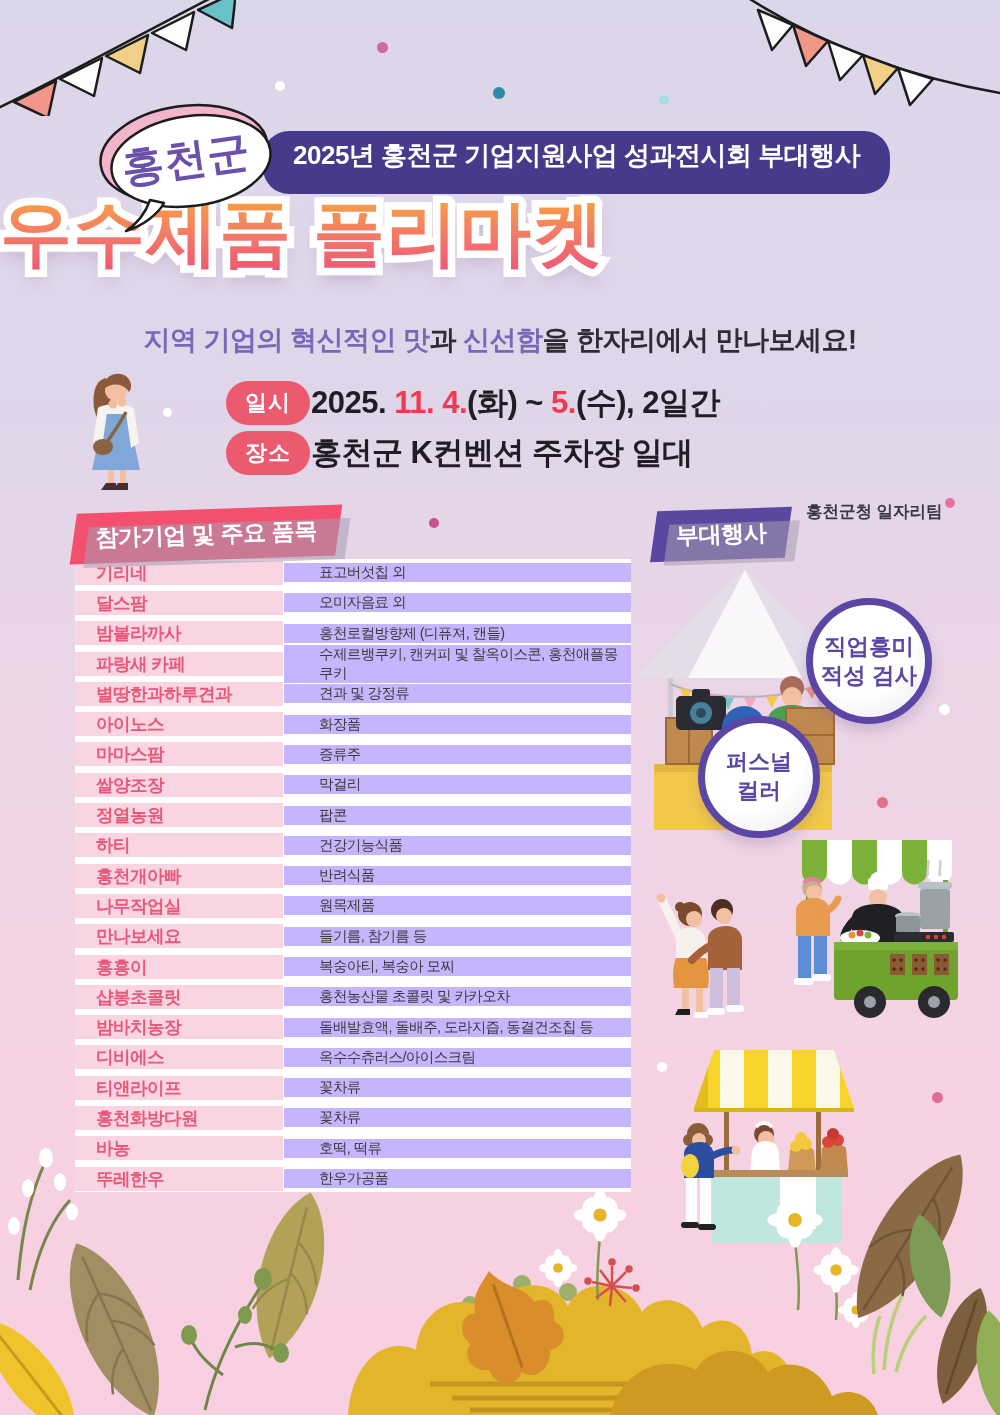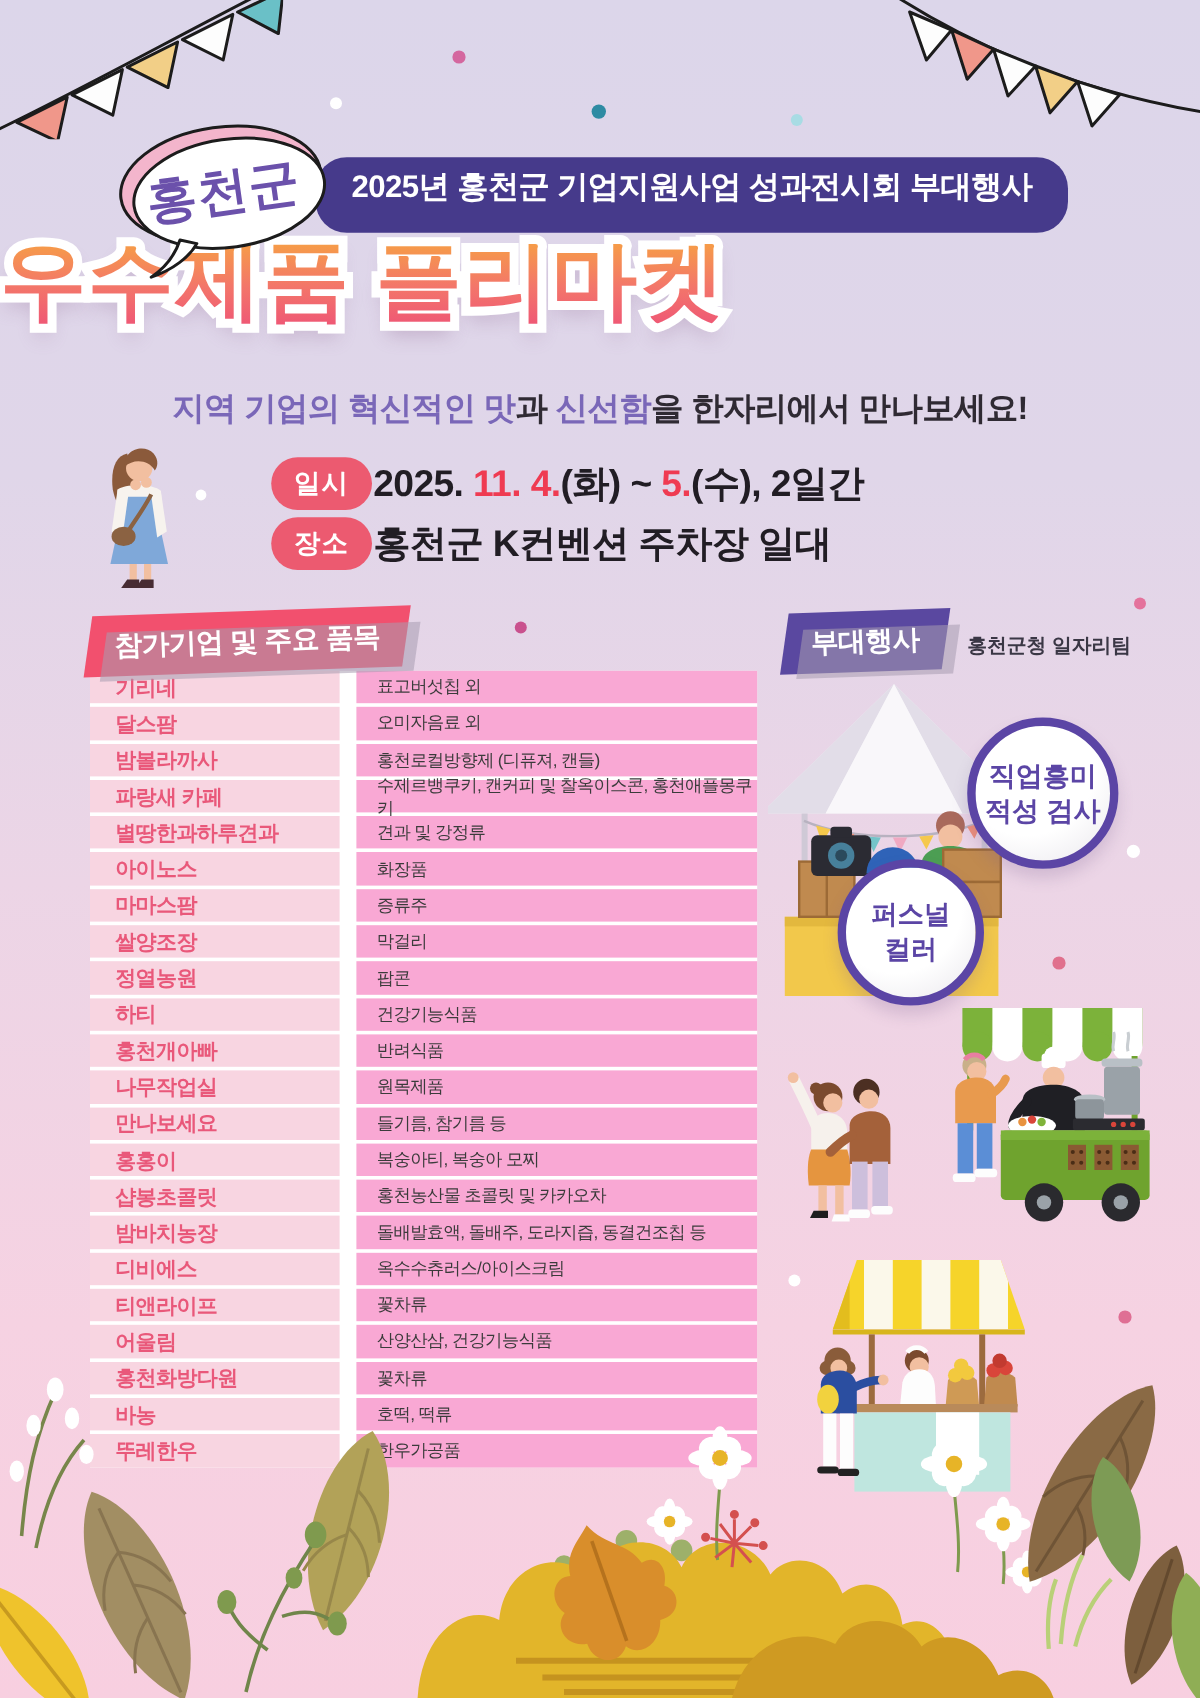--- a/index.html
+++ b/index.html
@@ -59,29 +59,29 @@
   .info-text{font-size:31px;font-weight:800;color:#211d24;letter-spacing:-0.5px;}
   .info-text .red{color:#ef3b52;}
   
   .sec{position:absolute;top:509px;color:#ffffff;font-weight:800;font-size:23px;
     padding:10px 22px;transform:skew(-10deg) rotate(-2deg);z-index:3;}
   .sec>span{display:inline-block;transform:skew(10deg);letter-spacing:-0.5px;}
   .sec::after{content:"";position:absolute;left:14px;top:14px;right:-10px;bottom:-4px;
     background:#a89db1;opacity:.55;z-index:-1;}
   .sec-pink{left:74px;background:#f2506e;}
   .sec-purple{left:654px;background:#5a48a0;}
-  .team-label{position:absolute;left:806px;top:527px;font-size:16.5px;font-weight:700;color:#3a3745;}
+  .team-label{position:absolute;left:806px;top:501px;font-size:16.5px;font-weight:700;color:#3a3745;}
   
   .company-table{position:absolute;left:75px;top:559px;width:556px;
     display:flex;flex-direction:column;gap:3px;background:#ffffff;z-index:2;}
-  .t-row{display:flex;gap:14px;height:27.3px;}
+  .t-row{display:flex;gap:1px;height:27.3px;align-items:center;}
   .t-name{width:187px;background:#f8d5e1;color:#e9587a;font-weight:800;font-size:17.5px;
     display:flex;align-items:center;padding-left:21px;letter-spacing:-0.5px;flex:none;}
-  .t-item{flex:1;background:#f9a8d4;color:#3b3b3b;font-size:14.5px;
-    display:flex;align-items:center;padding-left:17px;letter-spacing:-0.6px;}
+  .t-item{flex:1;background:#c4b5fd;color:#3b3b3b;font-size:14.5px;
+    display:flex;align-items:center;padding-left:35px;letter-spacing:-0.6px;}
   
   .tent{position:absolute;left:640px;top:568px;z-index:1;}
   .badge-circle{position:absolute;border:7px solid #5b45a5;border-radius:50%;
     background:radial-gradient(circle at 38% 30%,#ffffff 55%,#e9e7ec 100%);
     display:flex;flex-direction:column;align-items:center;justify-content:center;
     text-align:center;color:#5b45a5;font-weight:800;z-index:4;
     box-shadow:0 8px 12px rgba(120,90,140,0.22);}
   .badge1{left:806px;top:598px;width:112px;height:112px;font-size:22.5px;line-height:1.3;}
   .badge2{left:698px;top:716px;width:108px;height:108px;font-size:22px;line-height:1.3;}
   .couple{position:absolute;left:650px;top:888px;}
@@ -247,24 +247,20 @@
         <div class="t-name">밤바치농장</div>
         <div class="t-item">돌배발효액, 돌배주, 도라지즙, 동결건조칩 등</div>
       </div>
       <div class="t-row">
         <div class="t-name">디비에스</div>
         <div class="t-item">옥수수츄러스/아이스크림</div>
       </div>
       <div class="t-row">
         <div class="t-name">티앤라이프</div>
         <div class="t-item">꽃차류</div>
-      </div>
-      <div class="t-row">
-        <div class="t-name">어울림</div>
-        <div class="t-item">산양산삼, 건강기능식품</div>
       </div>
       <div class="t-row">
         <div class="t-name">홍천화방다원</div>
         <div class="t-item">꽃차류</div>
       </div>
       <div class="t-row">
         <div class="t-name">바농</div>
         <div class="t-item">호떡, 떡류</div>
       </div>
       <div class="t-row">

